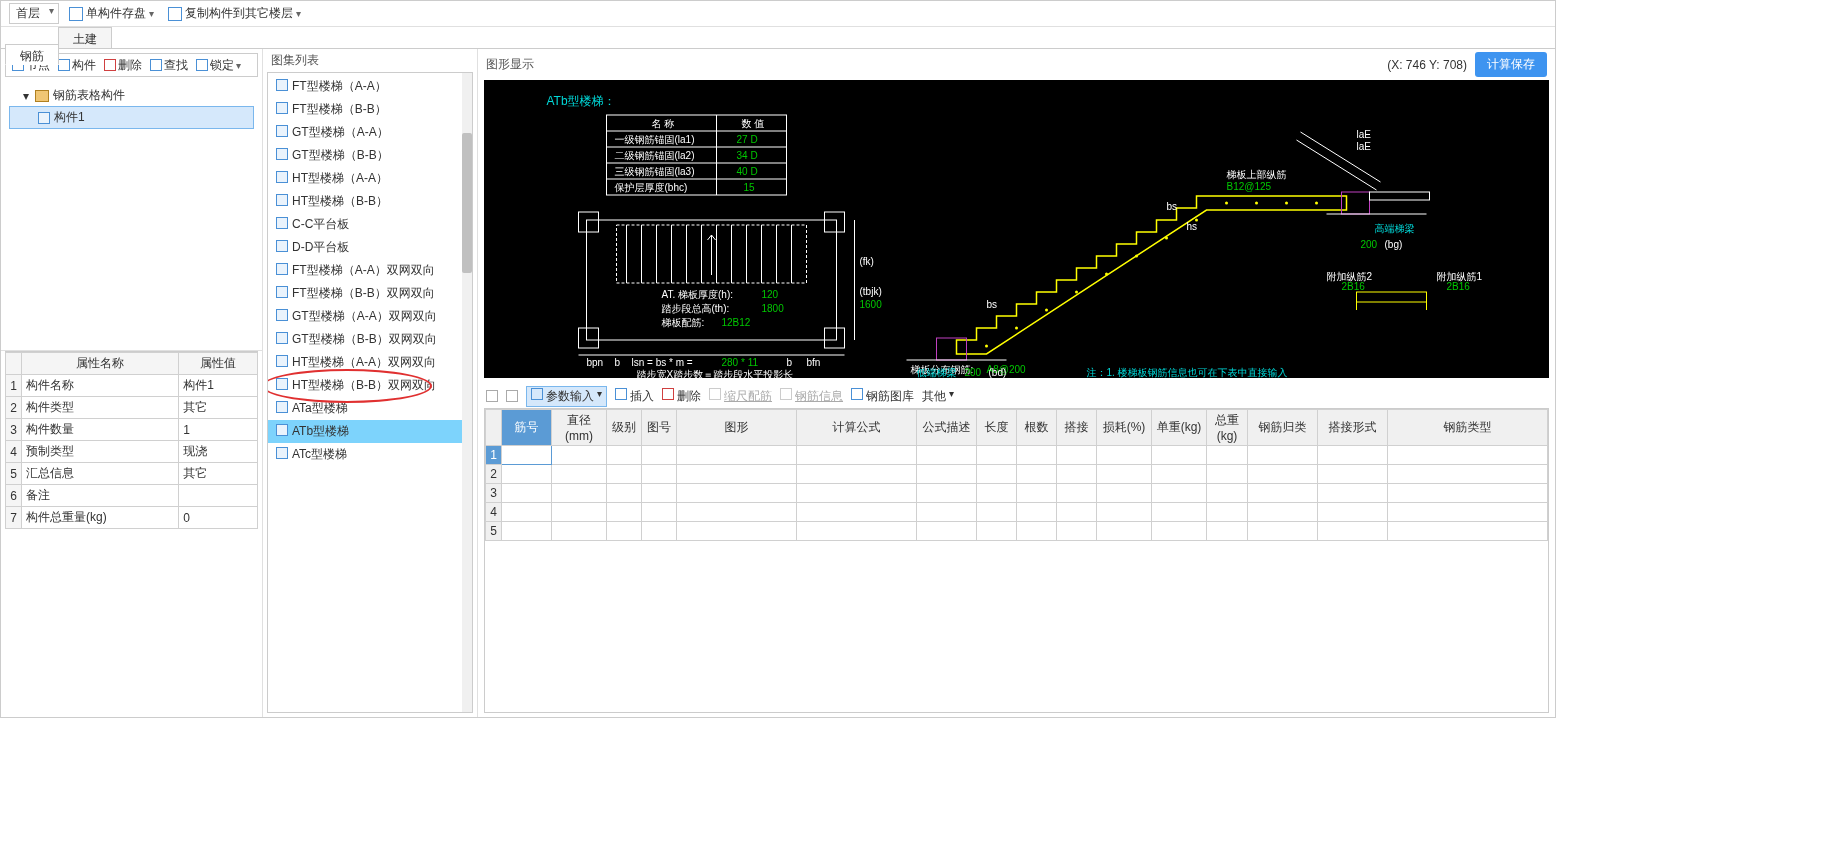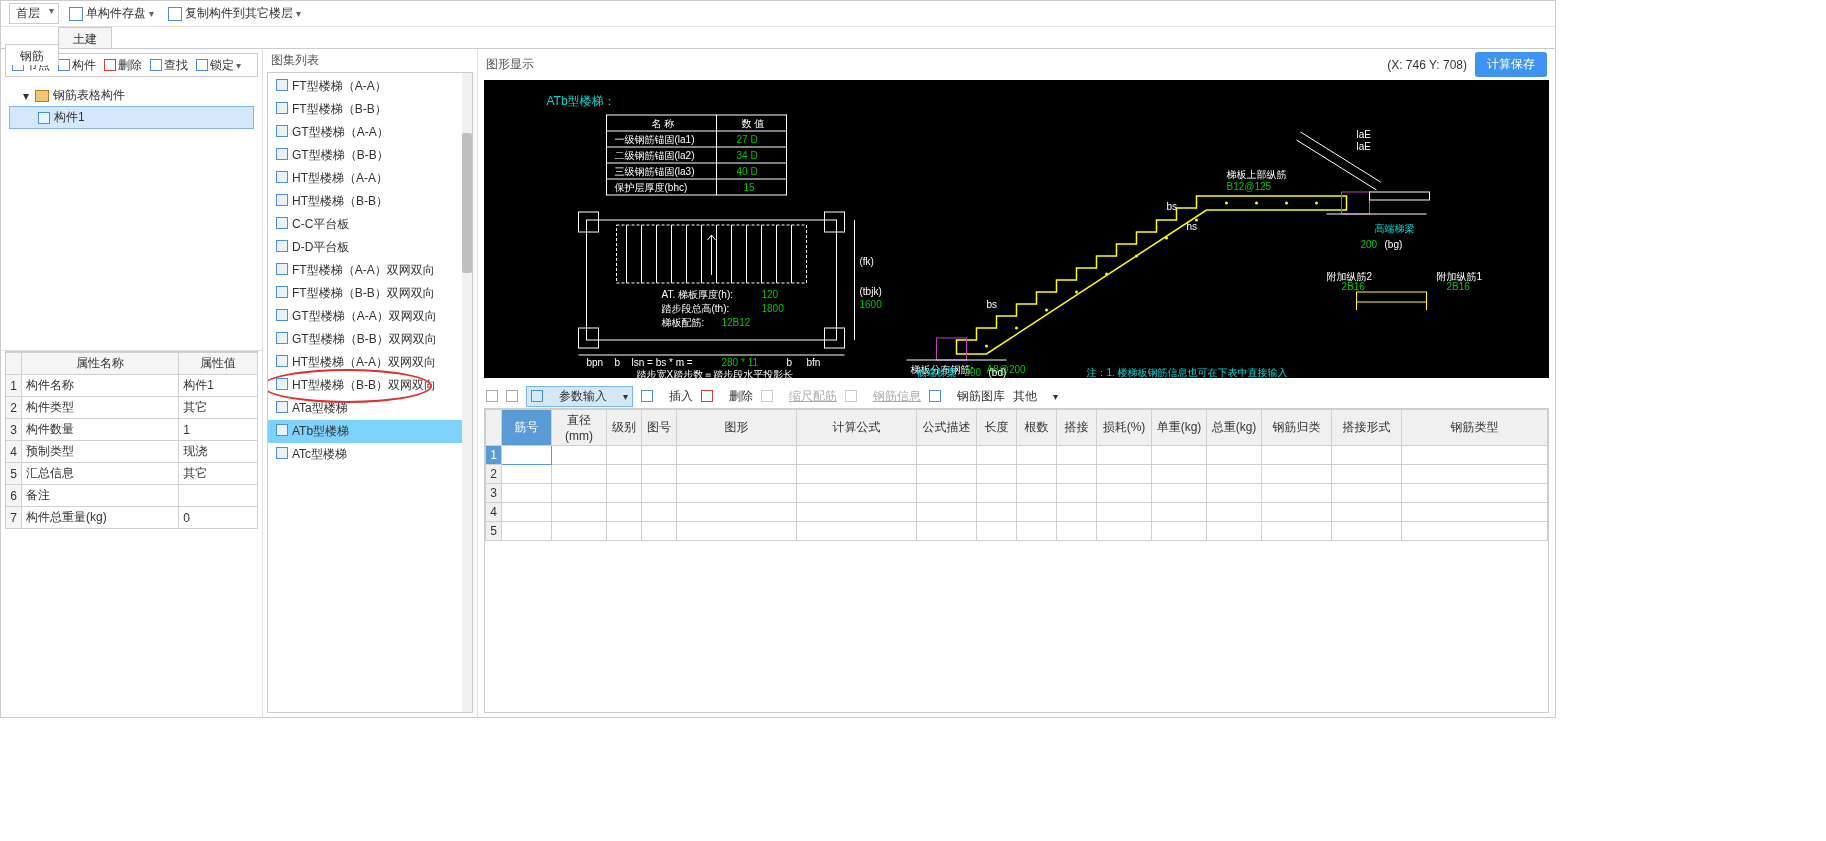--- a/index.html
+++ b/index.html
@@ -42,21 +42,21 @@
 .atlas-scrollbar { position: absolute; right: 0; top: 0; bottom: 0; width: 10px; background: #f0f0f0; }
 .atlas-thumb { position: absolute; top: 60px; width: 10px; height: 140px; background: #c0c0c0; border-radius: 2px; }
 .red-circle { position: absolute; border: 2px solid #e03030; border-radius: 50%; width: 170px; height: 34px; pointer-events: none; }
 .right-panel { flex: 1; display: flex; flex-direction: column; overflow: hidden; }
 .graph-header { padding: 3px 8px; font-size: 12px; color: #555; display: flex; align-items: center; }
 .coords { margin-left: auto; margin-right: 8px; font-size: 12px; color: #333; }
 .save-btn { background: #3e94f0; color: #fff; padding: 4px 12px; border-radius: 3px; cursor: pointer; font-size: 12px; }
 .graph-area { height: 298px; background: #000; margin: 0 6px; position: relative; overflow: hidden; }
 .graph-area svg { width: 100%; height: 100%; }
 .grid-toolbar { height: 24px; display: flex; align-items: center; gap: 8px; padding: 0 8px; margin-top: 6px; font-size: 12px; }
-.grid-toolbar .gbtn { display: flex; align-items: center; gap: 16px; cursor: pointer; }
+.grid-toolbar .gbtn { display: flex; align-items: flex-start; gap: 3px; cursor: pointer; }
 .grid-toolbar .gbtn.active { background: #d5e8fb; border: 1px solid #7ab7ed; padding: 1px 4px; }
 .grid-toolbar .gbtn.disabled { color: #aaa; text-decoration: underline; }
 .grid-toolbar .ico { width: 12px; height: 12px; border: 1px solid #4a90d6; display: inline-block; }
 .grid-toolbar .ico.red { border-color: #d04040; }
 .grid { flex: 1; margin: 0 6px 4px 6px; border: 1px solid #ccc; overflow: auto; }
 .grid table { width: 100%; border-collapse: collapse; }
 .grid th, .grid td { border: 1px solid #d0d0d0; padding: 2px 4px; font-size: 12px; text-align: center; height: 18px; }
 .grid th { background: #f0f0f0; font-weight: normal; }
 .grid th.active { background: #5b9bd5; color: #fff; }
 .grid .rn { width: 16px; background: #f0f0f0; }
@@ -380,21 +380,21 @@
             <th style="width:35px">级别</th>
             <th style="width:35px">图号</th>
             <th style="width:120px">图形</th>
             <th style="width:120px">计算公式</th>
             <th style="width:60px">公式描述</th>
             <th style="width:40px">长度</th>
             <th style="width:40px">根数</th>
             <th style="width:40px">搭接</th>
             <th style="width:55px">损耗(%)</th>
             <th style="width:55px">单重(kg)</th>
-            <th style="width:55px">总重(kg)</th>
+            <th style="width:41px">总重(kg)</th>
             <th style="width:70px">钢筋归类</th>
             <th style="width:70px">搭接形式</th>
             <th>钢筋类型</th>
           </tr>
           <tr>
                 <td class="rn active">1</td>
                 <td style="background:#fff;border:1px solid #5b9bd5"></td>
                 <td></td>
                 <td></td>
                 <td></td>

